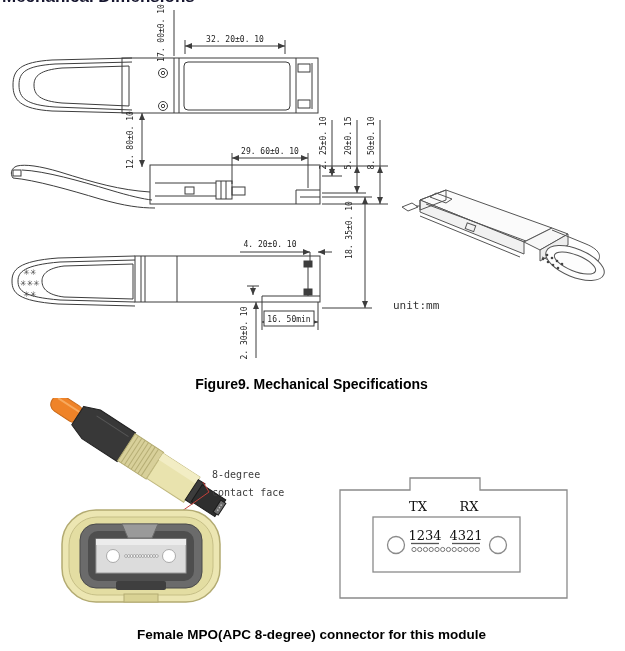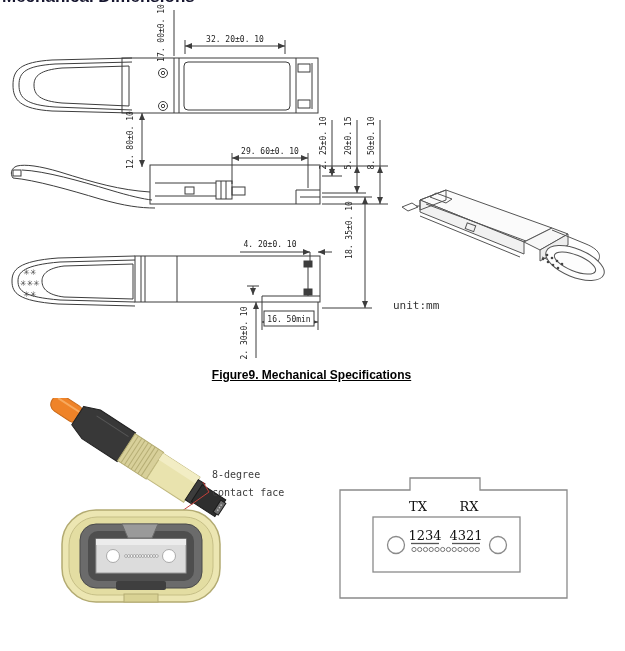--- a/index.html
+++ b/index.html
@@ -2,21 +2,21 @@
 <html><head>
 <meta charset="utf-8">
 <style>
   html,body{margin:0;padding:0;background:#fff;}
   .page{position:relative;width:623px;height:651px;background:#fff;overflow:hidden;
         font-family:"Liberation Sans",sans-serif;}
   .heading{position:absolute;top:-12px;left:2px;font-size:17px;font-weight:bold;
            color:#15152e;line-height:1;white-space:nowrap;}
   .caption{position:absolute;left:0;width:100%;text-align:center;font-weight:bold;
            color:#000;white-space:nowrap;}
-  #fig-caption{top:368px;font-size:12px;text-decoration:underline;}
+  #fig-caption{top:376px;font-size:14px;}
   #bottom-caption{top:627px;font-size:13.5px;}
   svg{position:absolute;left:0;}
   #mech-svg{top:0;}
   #lower-svg{top:398px;}
   .dim{fill:#222;stroke:none;font:8px "DejaVu Sans Mono",monospace;}
   .unit{fill:#333;stroke:none;font:11px "DejaVu Sans Mono",monospace;}
   .anno{fill:#3d3d3d;stroke:none;font:10px "DejaVu Sans Mono",monospace;}
   .cad{fill:#111;stroke:none;font:13px "DejaVu Serif",serif;}
   .grip{fill:#444;stroke:none;font:8px "DejaVu Sans",sans-serif;}
 </style>
@@ -265,14 +265,15 @@
       </g>
       <line x1="411" y1="543.5" x2="439" y2="543.5" stroke="#555"></line>
       <line x1="452" y1="543.5" x2="480" y2="543.5" stroke="#555"></line>
     </g>
     <text class="cad" text-anchor="middle" x="418" y="511">TX</text>
     <text class="cad" text-anchor="middle" x="469" y="511">RX</text>
     <text class="cad" text-anchor="middle" x="425" y="540">1234</text>
     <text class="cad" text-anchor="middle" x="466" y="540">4321</text>
   </svg>
 
+  <div class="caption" id="bottom-caption">Female MPO(APC 8-degree) connector for this module</div>
 
 </div>
 
 </body></html>

